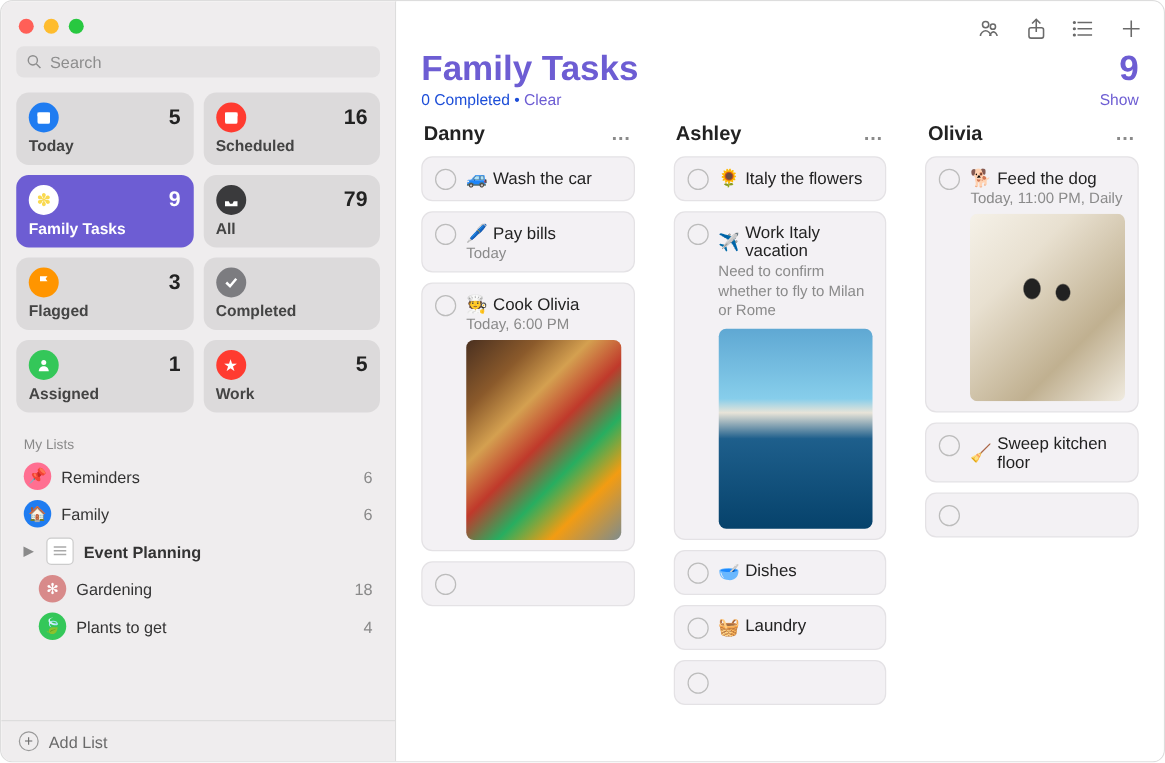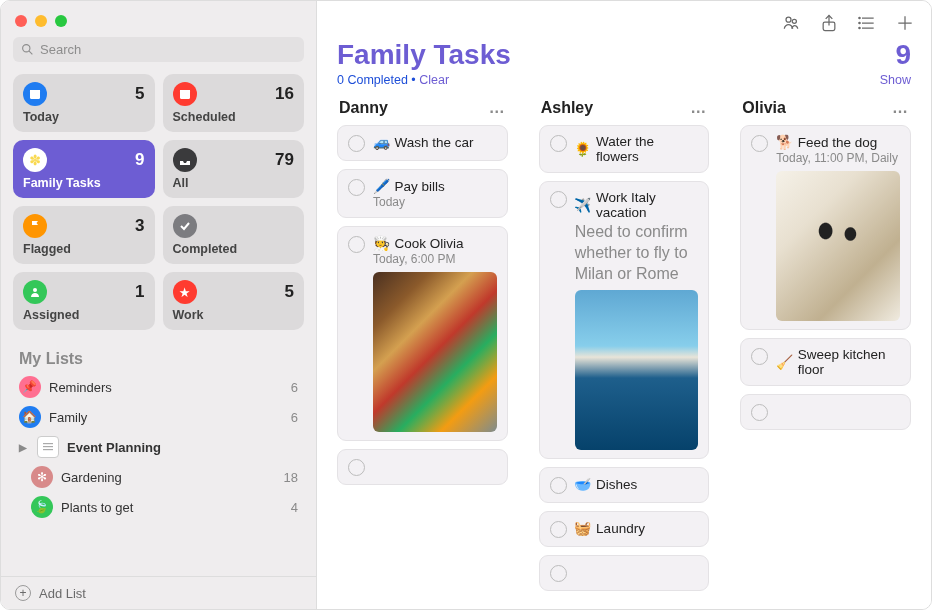--- a/index.html
+++ b/index.html
@@ -20,21 +20,21 @@
 .smart { background: #dcdadb; border-radius: 10px; padding: 8px 10px; cursor: pointer; }
 .smart.active { background: #6d5dd3; color: #fff; }
 .smart-top { display: flex; justify-content: space-between; align-items: center; }
 .smart-icon { width: 24px; height: 24px; border-radius: 50%; display: flex; align-items: center; justify-content: center; }
 .smart-count { font-size: 17px; font-weight: 700; color: #222; }
 .smart.active .smart-count { color: #fff; }
 .smart-label { font-size: 12.5px; font-weight: 600; color: #444; margin-top: 4px; }
 .smart.active .smart-label { color: #fff; }
 
 .lists-section { padding: 4px 12px; flex: 1; overflow-y: auto; }
-.lists-header { font-size: 16px; color: #8a8a8a; font-weight: 700; padding: 4px 6px; }
+.lists-header { font-size: 11px; color: #8a8a8a; font-weight: 400; padding: 4px 6px; }
 .list-row { display: flex; align-items: center; gap: 8px; padding: 4px 6px; font-size: 13px; color: #333; cursor: pointer; border-radius: 4px; }
 .list-row .licon { width: 22px; height: 22px; border-radius: 50%; display: flex; align-items: center; justify-content: center; font-size: 12px; flex-shrink: 0; }
 .list-row .lname { flex: 1; }
 .list-row .lcount { color: #8a8a8a; font-size: 13px; }
 .list-row.group { font-weight: 600; }
 .list-row.group .disclosure { width: 10px; color: #8a8a8a; font-size: 10px; }
 .list-row.group .licon { border-radius: 4px; background: #fff; border: 1px solid #ccc; }
 .list-row.indent { padding-left: 18px; }
 
 .add-list { border-top: 1px solid #ddd; padding: 8px 14px; display: flex; align-items: center; gap: 8px; color: #6a6a6a; font-size: 13px; cursor: pointer; }
@@ -56,21 +56,21 @@
 .columns { display: flex; gap: 31px; padding: 0 20px 20px; flex: 1; overflow: auto; }
 .col { flex: 1; min-width: 0; }
 .col-head { display: flex; justify-content: space-between; align-items: center; font-size: 16px; font-weight: 700; color: #222; padding: 2px 2px 8px; }
 .col-menu { color: #8a8a8a; font-size: 16px; cursor: pointer; letter-spacing: 1px; }
 
 .card { background: #f3f1f4; border: 1px solid #e4e2e5; border-radius: 9px; padding: 8px 10px; margin-bottom: 8px; display: flex; gap: 8px; align-items: flex-start; cursor: pointer; }
 .radio { width: 17px; height: 17px; border: 1.5px solid #bcbcbc; border-radius: 50%; flex-shrink: 0; margin-top: 1px; }
 .card-body { flex: 1; min-width: 0; }
 .card-title { font-size: 13.5px; color: #222; display: flex; gap: 4px; align-items: center; }
 .card-sub { font-size: 12px; color: #8a8a8a; margin-top: 1px; }
-.card-note { font-size: 16px; color: #8a8a8a; margin-top: 2px; line-height: 1.3; }
+.card-note { font-size: 12px; color: #8a8a8a; margin-top: 2px; line-height: 1.3; }
 .card-img { width: 100%; height: 160px; border-radius: 6px; margin-top: 6px; background: #ccc; }
 .card-img.food { background: linear-gradient(135deg, #4a3020 0%, #8b5a2b 20%, #d4a050 35%, #c0392b 50%, #27ae60 65%, #f39c12 80%, #7f8c8d 100%); }
 .card-img.sea { background: linear-gradient(180deg, #5fa8d3 0%, #87ceeb 35%, #e8e4d8 42%, #1e5f8c 55%, #06426b 100%); }
 .card-img.dog { background: radial-gradient(ellipse at 40% 40%, #222 6%, transparent 7%), radial-gradient(ellipse at 60% 42%, #222 5%, transparent 6%), linear-gradient(135deg, #f5f1e8 0%, #e8e0d0 30%, #d4c8b0 50%, #c0b090 70%, #f0ebe0 100%); height: 150px; }
 .card.empty { min-height: 34px; }
 .emoji { font-size: 14px; }
 </style>
 </head>
 <body>
 
@@ -316,21 +316,21 @@
         <div class="col">
           <div class="col-head">
             <span>Ashley</span>
             <span class="col-menu">…</span>
           </div>
           <div class="card">
             <div class="radio"></div>
             <div class="card-body">
               <div class="card-title">
                 <span class="emoji">🌻</span>
-                <span>Water the flowers</span>
+                <span>Italy the flowers</span>
               </div>
             </div>
           </div>
           <div class="card">
             <div class="radio"></div>
             <div class="card-body">
               <div class="card-title">
                 <span class="emoji">✈️</span>
                 <span>Work Italy vacation</span>
               </div>

